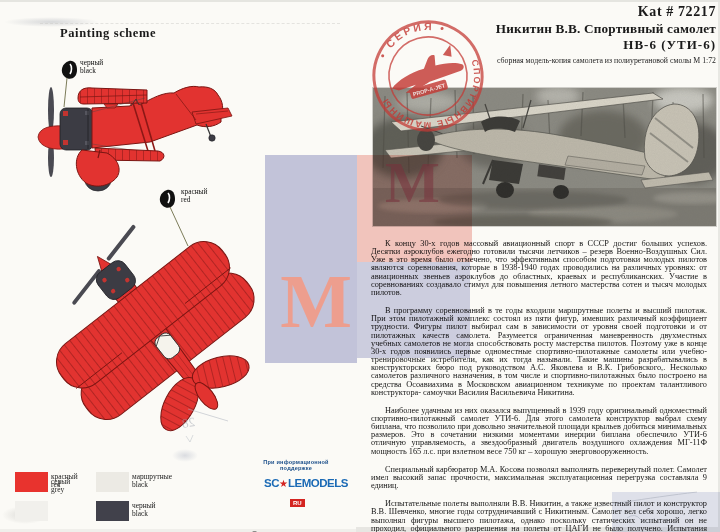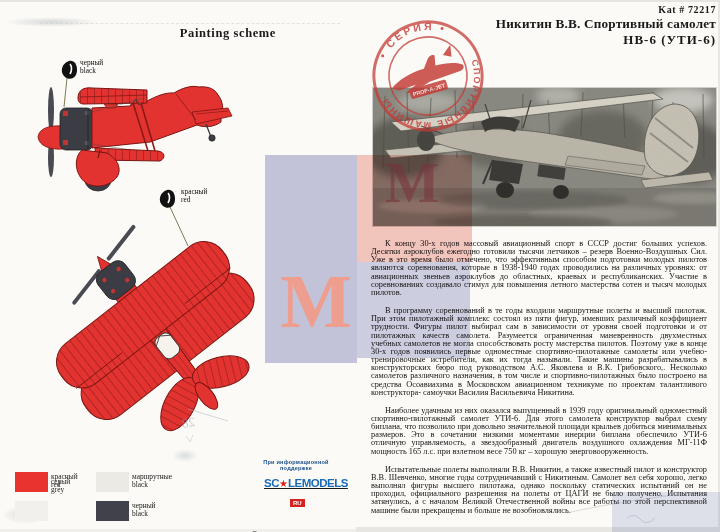--- a/index.html
+++ b/index.html
@@ -12,37 +12,37 @@
   .edge-bottom-r{left:356px;top:527px;width:364px;height:5px;background:#e7e6e2;}
   .edge-bottom-l{left:0;top:529px;width:356px;height:3px;background:#f0efeb;}
   .smudge-tl{left:4px;top:17px;width:95px;height:10px;border-radius:50%;
              background:radial-gradient(closest-side,#b9bcc2,transparent);opacity:.55;}
   .dashline-tl{left:40px;top:23px;width:300px;height:0;border-top:1px dashed #c9c8c4;opacity:.45;}
   .smudge-bl{left:2px;top:506px;width:46px;height:18px;border-radius:50%;
              background:radial-gradient(closest-side,#b9b8b4,transparent);opacity:.5;}
   
   .lp-title{left:60px;top:12px;width:216px;text-align:center;font-weight:bold;
             font-size:12.5px;letter-spacing:1.2px;}
-  .lp-title2{left:60px;top:26px;width:216px;text-align:right;font-weight:bold;
+  .lp-title2{left:60px;top:26px;width:216px;text-align:left;font-weight:bold;
              font-size:12.5px;letter-spacing:.6px;}
   .callout{font-size:7.3px;line-height:7.6px;color:#111;}
   .callout-black{left:80px;top:59px;}
   .callout-red{left:181px;top:188px;}
   
   .chip{width:33px;height:20px;}
   .chip-red{left:15px;top:472px;background:#e8332e;}
   .chip-silver{left:96px;top:472px;background:#eceae4;}
   .chip-grey{left:15px;top:501px;background:#f1f0ec;}
   .chip-black{left:96px;top:501px;background:#41414b;}
   .leg-label{font-size:7.4px;line-height:8px;color:#222;}
   .leg-0{left:51px;top:473px;} .leg-1{left:132px;top:473px;}
   .leg-2{left:51px;top:478px;} .leg-3{left:132px;top:502px;}
   
   .hdr{left:360px;top:4px;width:356px;text-align:right;}
-  .hdr .kat{font-size:10px;font-weight:bold;letter-spacing:.6px;}
+  .hdr .kat{font-size:14px;font-weight:bold;letter-spacing:.6px;}
   .hdr .t1{font-size:13.2px;font-weight:bold;margin-top:1px;letter-spacing:.2px;}
   .hdr .t2{font-size:13px;font-weight:bold;letter-spacing:1px;}
   .hdr .sub{font-size:7.8px;margin-top:3px;color:#222;}
   
   .photo{left:373px;top:88px;width:343px;height:138px;background:#8b8a82;outline:1px solid #cfcec9;}
   
   .stamp{left:368px;top:16px;width:120px;height:120px;transform:rotate(-16deg);opacity:.82;}
   
   .bodytext{left:361px;top:230px;width:356px;font-size:8.3px;line-height:8.15px;
             text-align:justify;color:#141414;}
@@ -224,20 +224,21 @@
   </div>
   <div class="abs leg-label leg-3">
     <div>черный</div>
       <div>black</div>
   </div>
 
   <div class="abs hdr">
     <div class="kat">Kat # 72217</div>
     <div class="t1">Никитин В.В. Спортивный самолет</div>
     <div class="t2">НВ-6 (УТИ-6)</div>
+    <div class="sub">сборная модель-копия самолета из полиуретановой смолы М 1:72</div>
   </div>
 
   <div class="abs photo">
     <svg width="343" height="138" viewBox="0 0 343 138">
       <defs>
         <filter id="blur2">
             <feGaussianBlur stdDeviation="2.2"></feGaussianBlur>
           </filter>
         <filter id="blur4">
             <feGaussianBlur stdDeviation="4"></feGaussianBlur>
@@ -322,34 +323,35 @@
       <path d="M80,44 L90,36 L88,48 Z"></path>
     </g>
     <rect x="38" y="68" width="38" height="10" rx="2" fill="#c43a35"></rect>
     <text x="57" y="75.5" text-anchor="middle" font-family="Liberation Sans, sans-serif" font-size="5.5" font-weight="bold" fill="#fbeae8">PROP-A-JET</text>
   </svg>
 
   <div class="abs bodytext">
     <p>К концу 30-х годов массовый авиационный спорт в СССР достиг больших успехов. Десятки аэроклубов ежегодно готовили тысячи летчиков – резерв Военно-Воздушных Сил. Уже в это время было отмечено, что эффективным способом подготовки молодых пилотов являются соревнования, которые в 1938-1940 годах проводились на различных уровнях: от авиационных звеньев аэроклубов до областных, краевых и республиканских. Участие в соревнованиях создавало стимул  для повышения летного мастерства сотен и тысяч молодых пилотов.</p>
     <p>В программу соревнований в те годы входили маршрутные полеты и высший пилотаж. При этом пилотажный комплекс состоял из пяти фигур, имевших различный коэффициент трудности. Фигуры пилот выбирал сам в зависимости от уровня своей подготовки и от пилотажных качеств самолета. Разумеется ограниченная маневренность двухместных учебных самолетов не могла способствовать росту мастерства пилотов. Поэтому уже в конце 30-х годов появились первые одноместные спортивно-пилотажные самолеты или учебно-тренировочные истребители, как их тогда называли. Такие машины разрабатывались в конструкторских бюро под руководством А.С. Яковлева  и В.К. Грибовского,. Несколько самолетов различного назначения, в том числе и спортивно-пилотажных было построено на средства Осоавиахима в Московском авиационном техникуме по проектам талантливого конструктора- самоучки Василия Васильевича Никитина.</p>
     <p>Наиболее удачным из них оказался выпущенный в 1939 году оригинальный одноместный спортивно-пилотажный самолет УТИ-6. Для этого самолета конструктор выбрал схему биплана, что позволило при довольно значительной площади крыльев добиться минимальных размеров. Это в сочетании низкими моментами инерции биплана обеспечило УТИ-6 отличную управляемость, а звездообразный двигатель воздушного охлаждения МГ-11Ф мощность 165 л.с. при взлетном весе 750 кг – хорошую энерговооруженность.</p>
+    <p>Специальный карбюратор М.А. Косова позволял выполнять перевернутый полет. Самолет имел высокий запас прочности, максимальная эксплуатационная перегрузка составляла 9 единиц.</p>
     <p>Испытательные полеты выполняли В.В. Никитин, а также известный пилот и конструктор В.В. Шевченко, многие годы сотрудничавший с Никитиным. Самолет вел себя хорошо, легко выполнял фигуры высшего пилотажа, однако поскольку статических испытаний он не проходил, официального разрешения на полеты от ЦАГИ не было получено. Испытания затянулись, а с началом Великой Отечественной войны все работы по этой перспективной машине были прекращены и больше не возобновлялись.</p>
   </div>
 
   <div class="abs foot">
     <div class="support">При информационной поддержке</div>
     <div class="logo-row">
       <svg width="24" height="24" viewBox="0 0 24 24">
         <circle cx="12" cy="12" r="10.5" fill="#eaf1f8" stroke="#1b6ab5" stroke-width="1.6"></circle>
         <ellipse cx="12" cy="5.5" rx="2.4" ry="5" fill="#1b6ab5"></ellipse>
         <ellipse cx="6.5" cy="15.5" rx="2.4" ry="5" fill="#1b6ab5" transform="rotate(120 6.5 15.5)"></ellipse>
         <ellipse cx="17.5" cy="15.5" rx="2.4" ry="5" fill="#1b6ab5" transform="rotate(240 17.5 15.5)"></ellipse>
         <circle cx="12" cy="12" r="2.6" fill="#d42420"></circle>
       </svg>
-      <div style="margin-left:14px;text-decoration:underline;">
+      <div style="margin-left:14px;">
         <span class="logo-text">SC</span><span class="logo-star">★</span><span class="logo-text">LEMODELS</span>
         <div><span class="ru-box">RU</span></div>
       </div>
     </div>
     <div class="copyright">©PROPAJET 2013</div>
     <div class="urls">
       <div>http://propjet.ucoz.ru</div>
 
     </div>
   </div>

